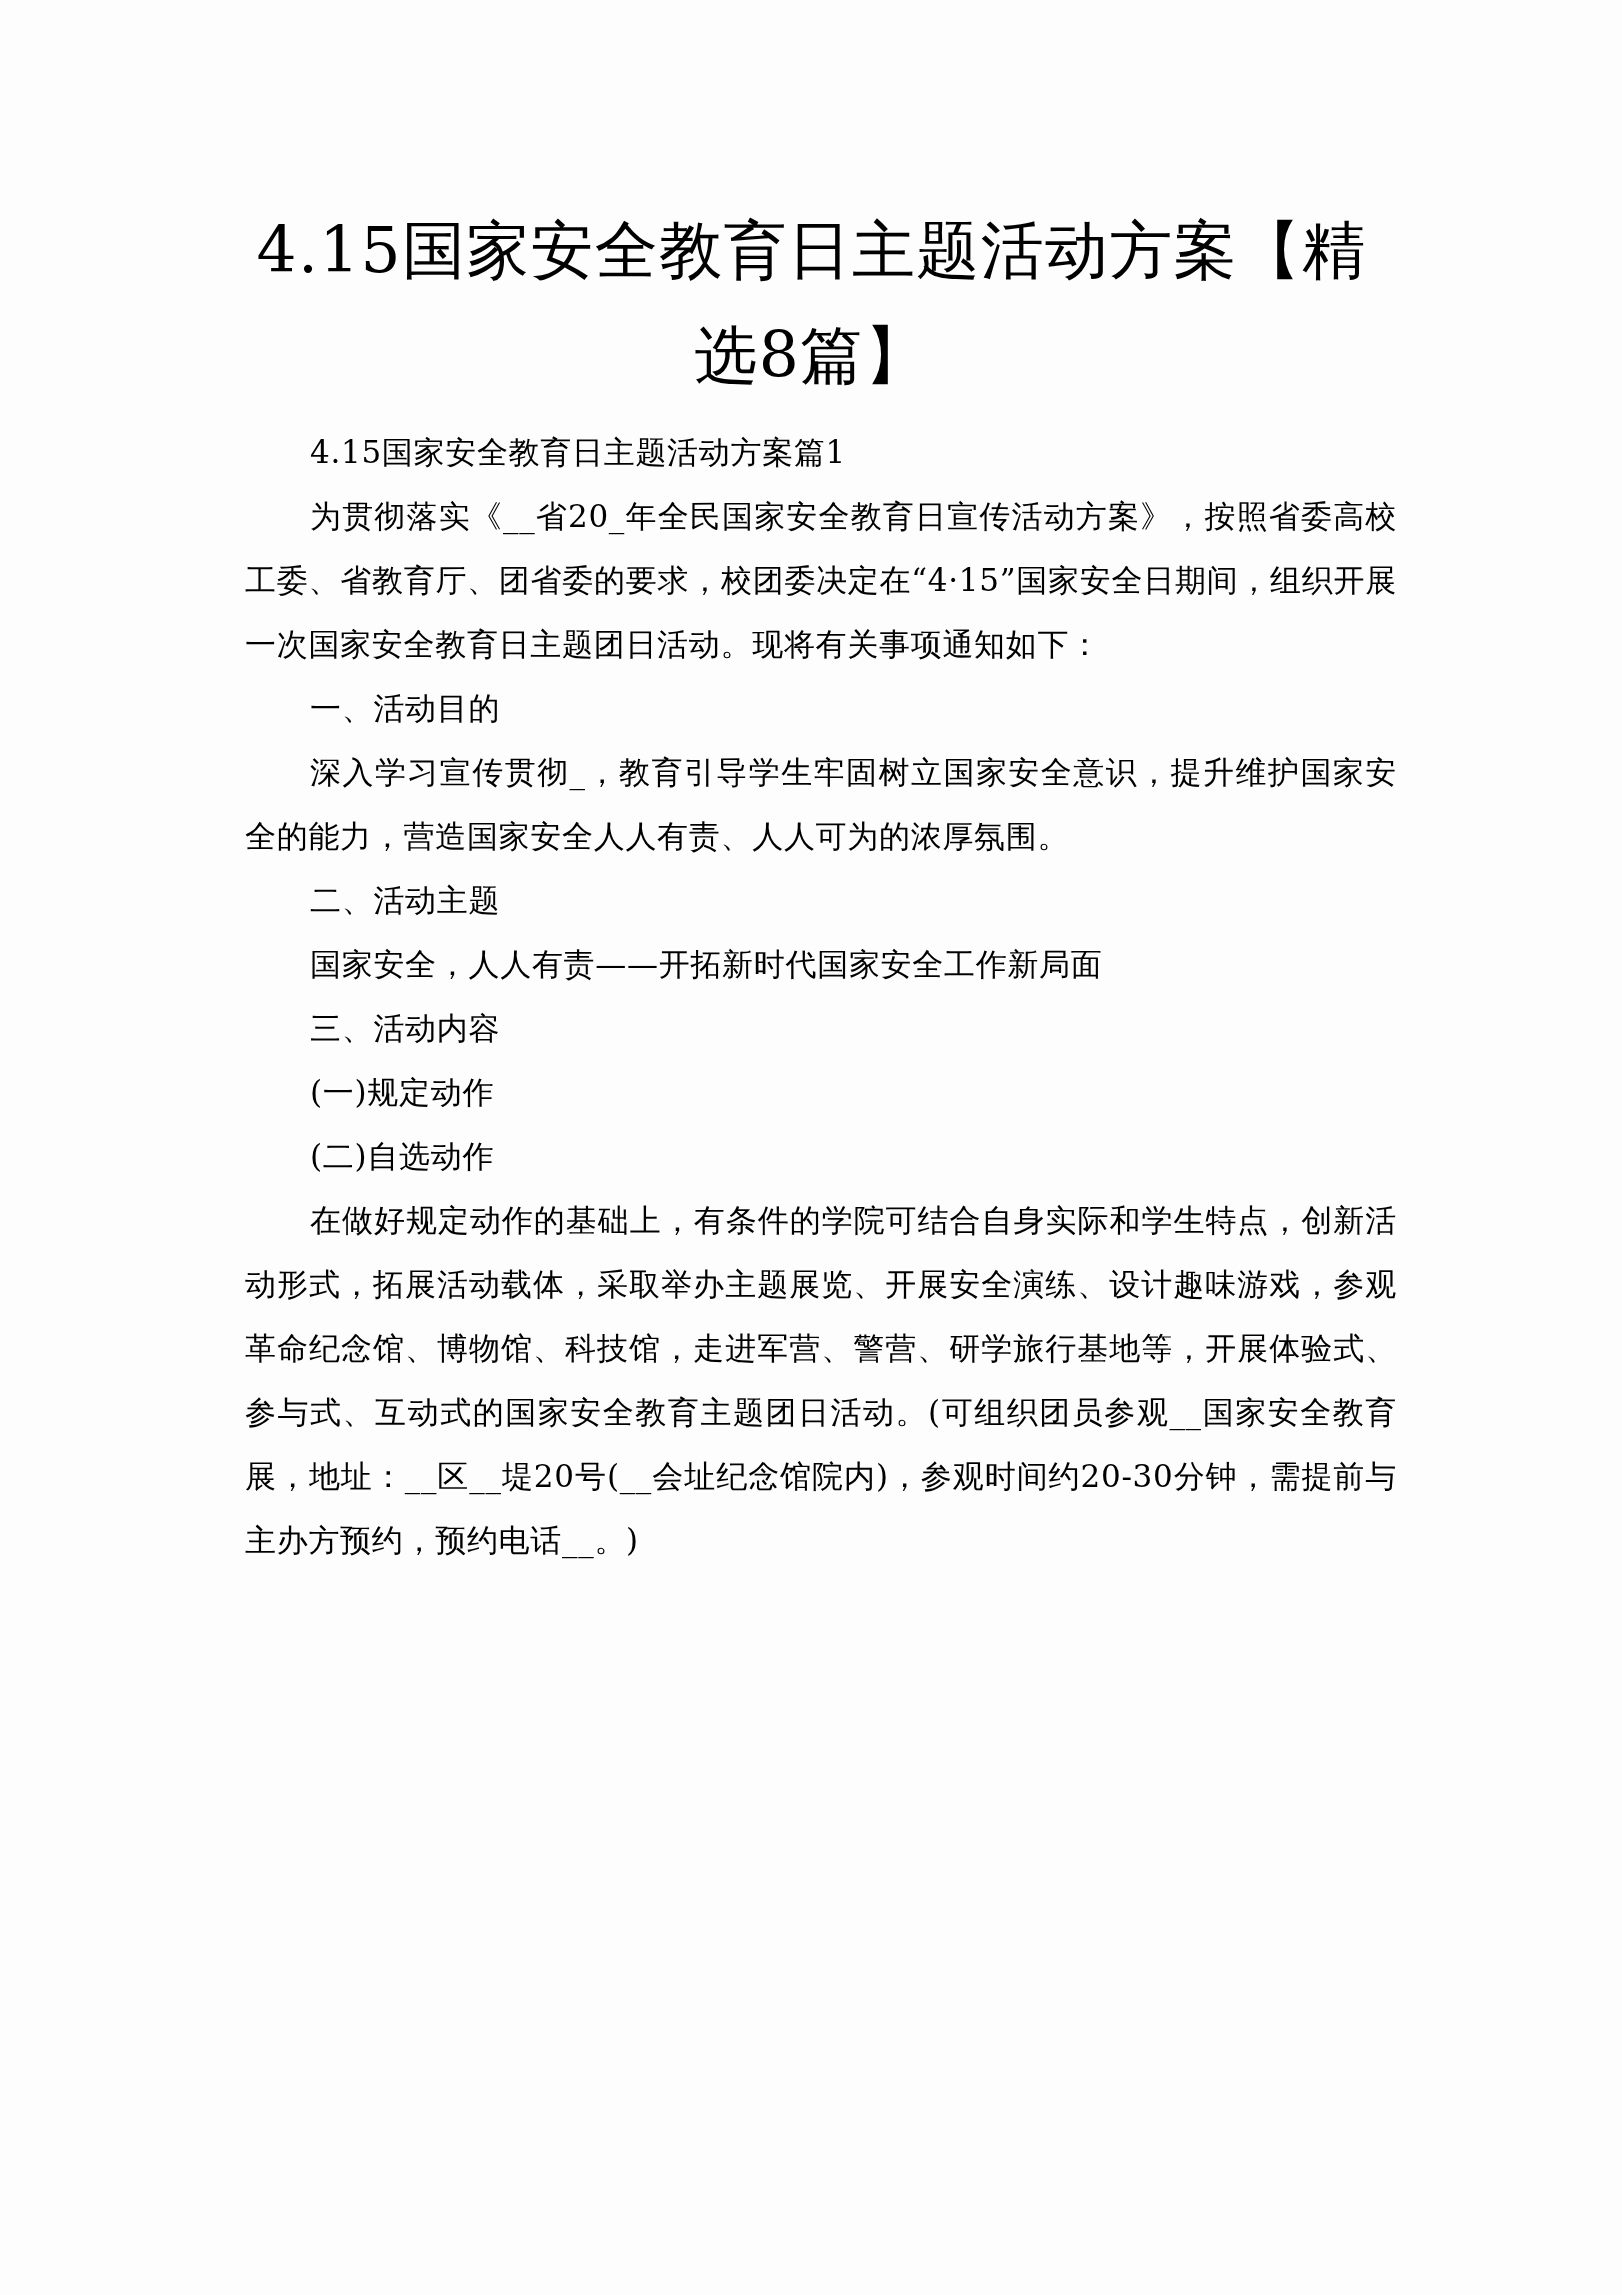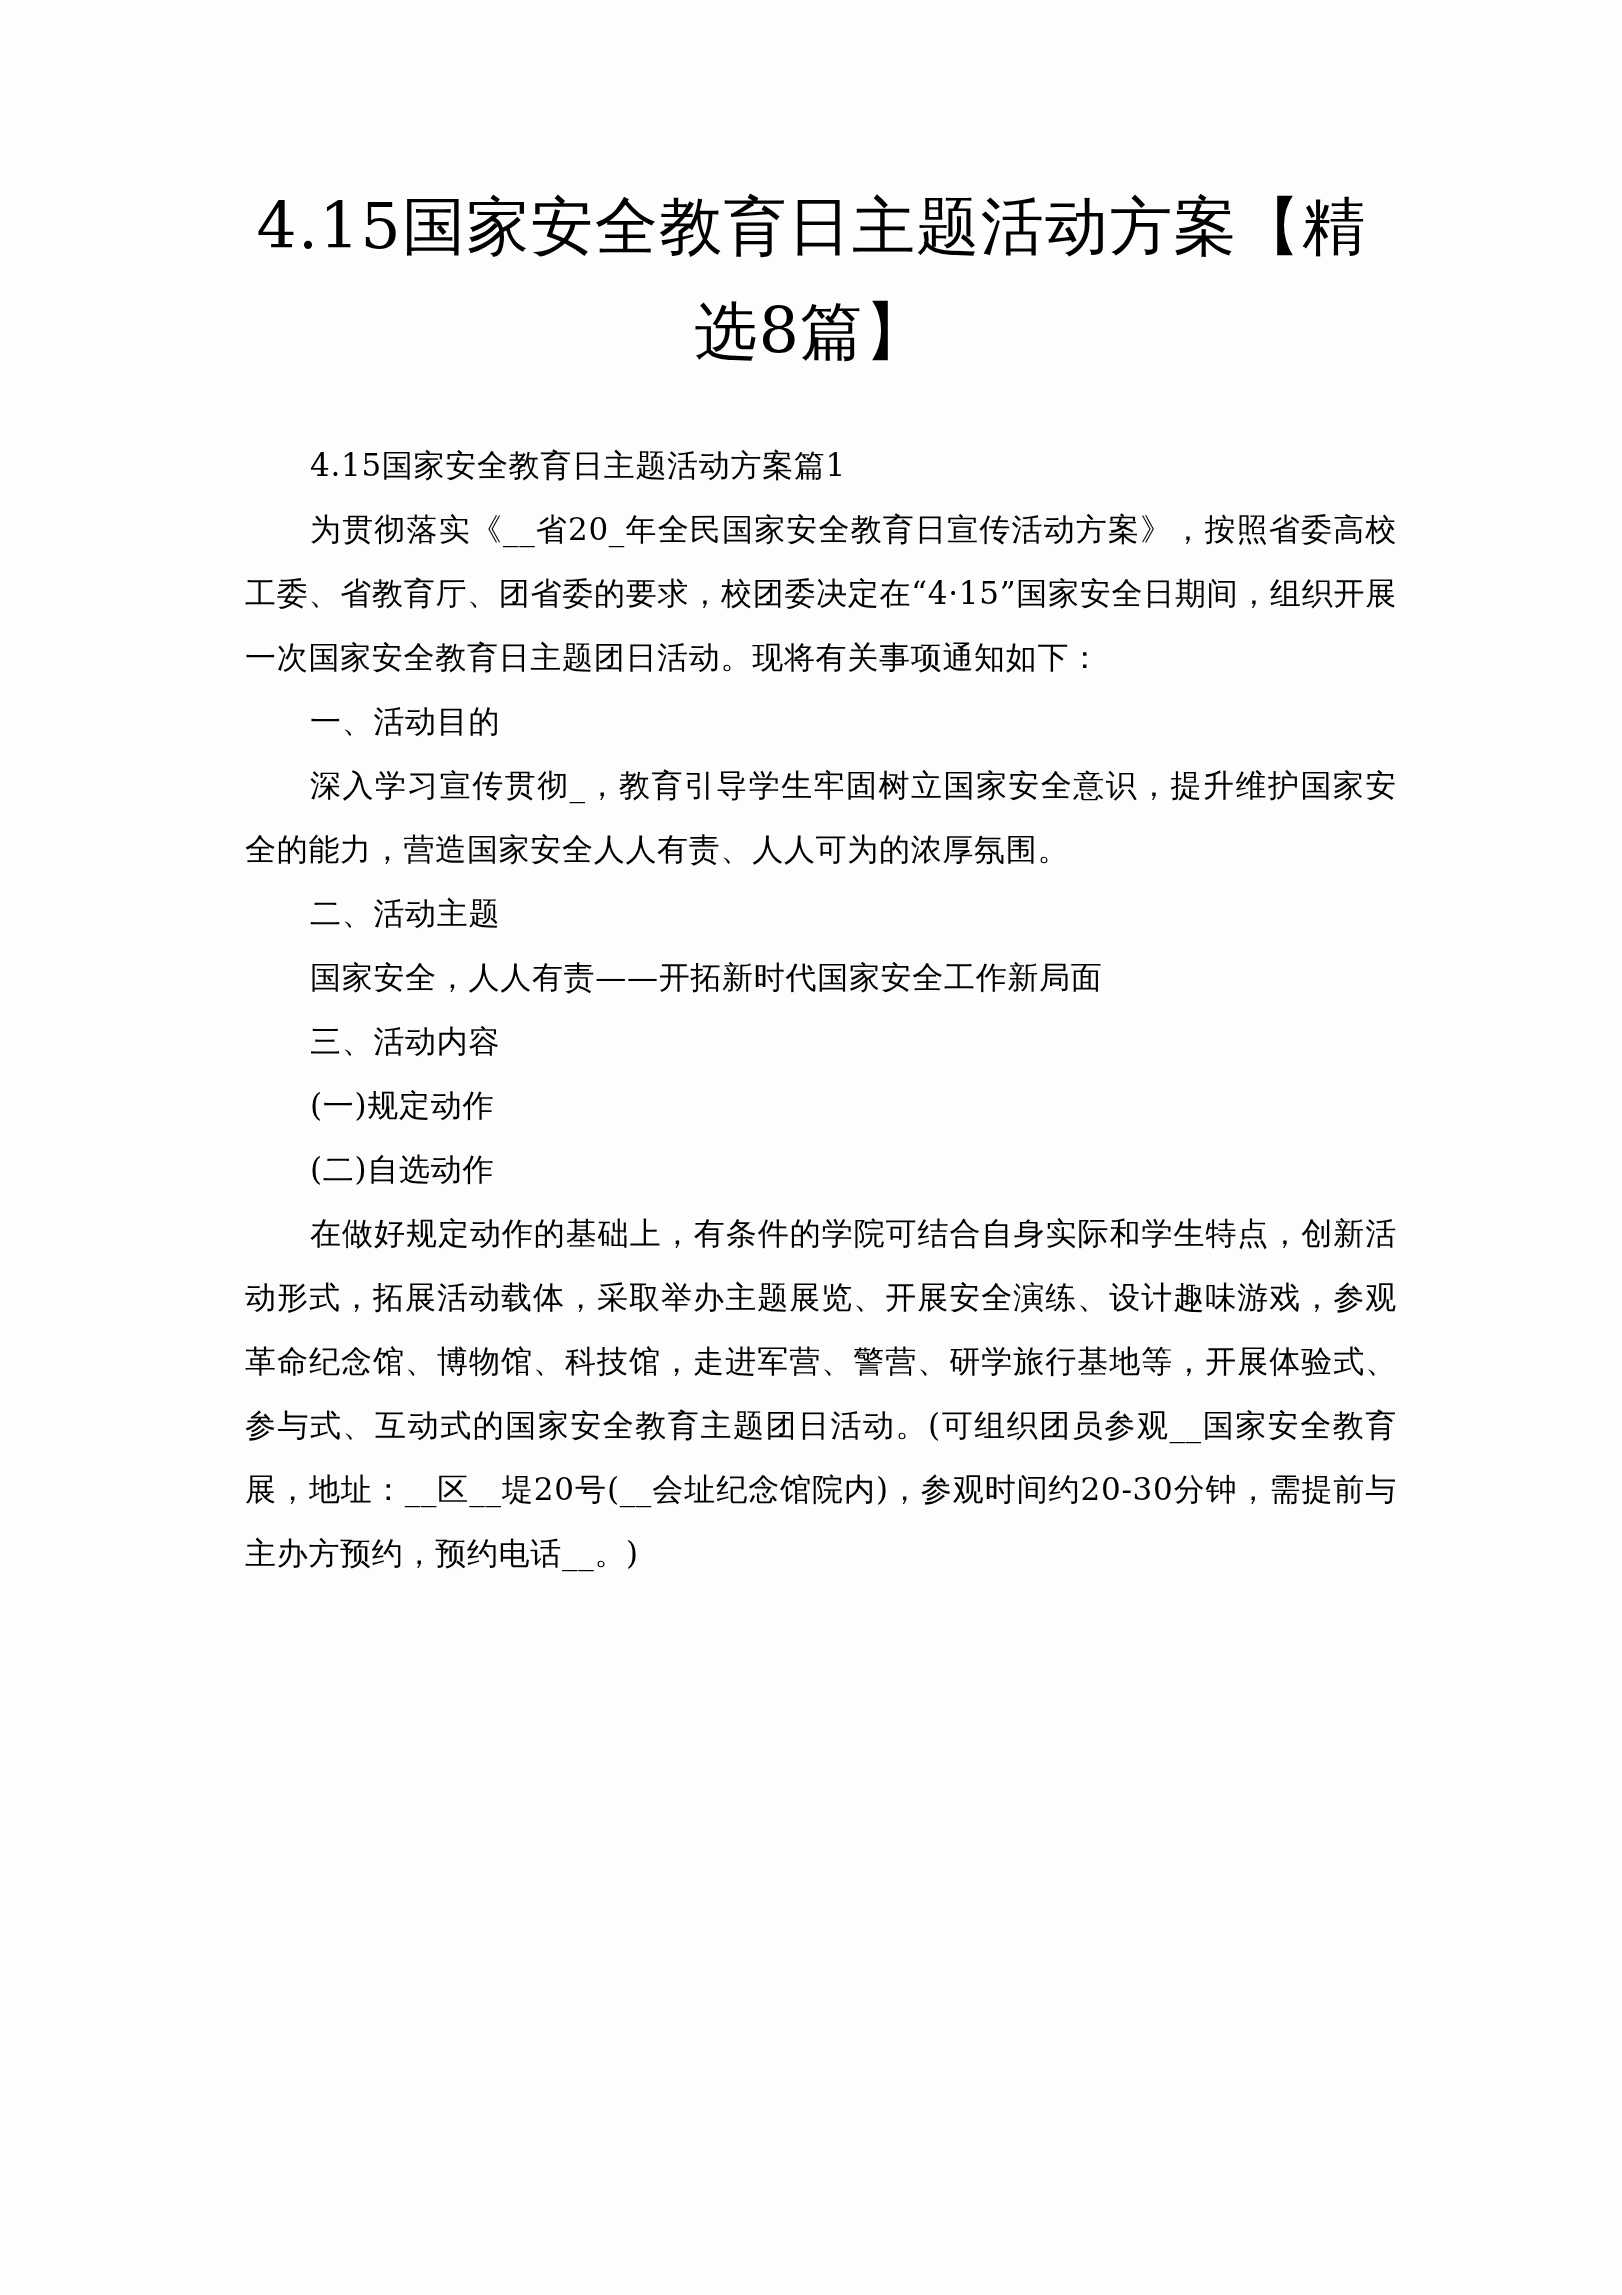--- a/index.html
+++ b/index.html
@@ -14,32 +14,32 @@
   }
   .page {
     position: absolute;
     left: 0; top: 0;
     width: 1623px; height: 2295px;
   }
   .title {
     position: absolute;
     left: 242px;
     width: 1139px;
-    top: 174px;
+    top: 198px;
     font-size: 63px;
     line-height: 105px;
     text-align: center;
     font-weight: normal;
     margin: 0;
     letter-spacing: 1.3px;
   }
   .body {
     position: absolute;
     left: 245px;
-    top: 433px;
+    top: 420px;
     width: 1152px;
   }
   .para {
     font-size: 31px;
     line-height: 64px;
     margin: 0;
     text-align: justify;
     text-indent: 65px;
     letter-spacing: 0.7px;
   }

